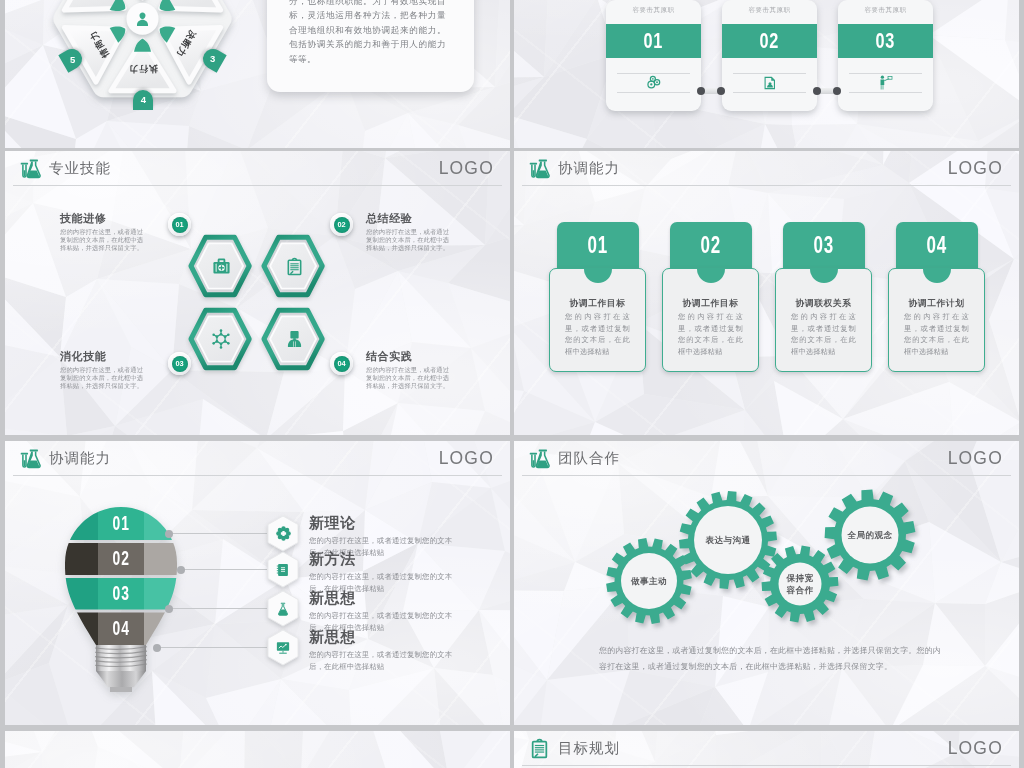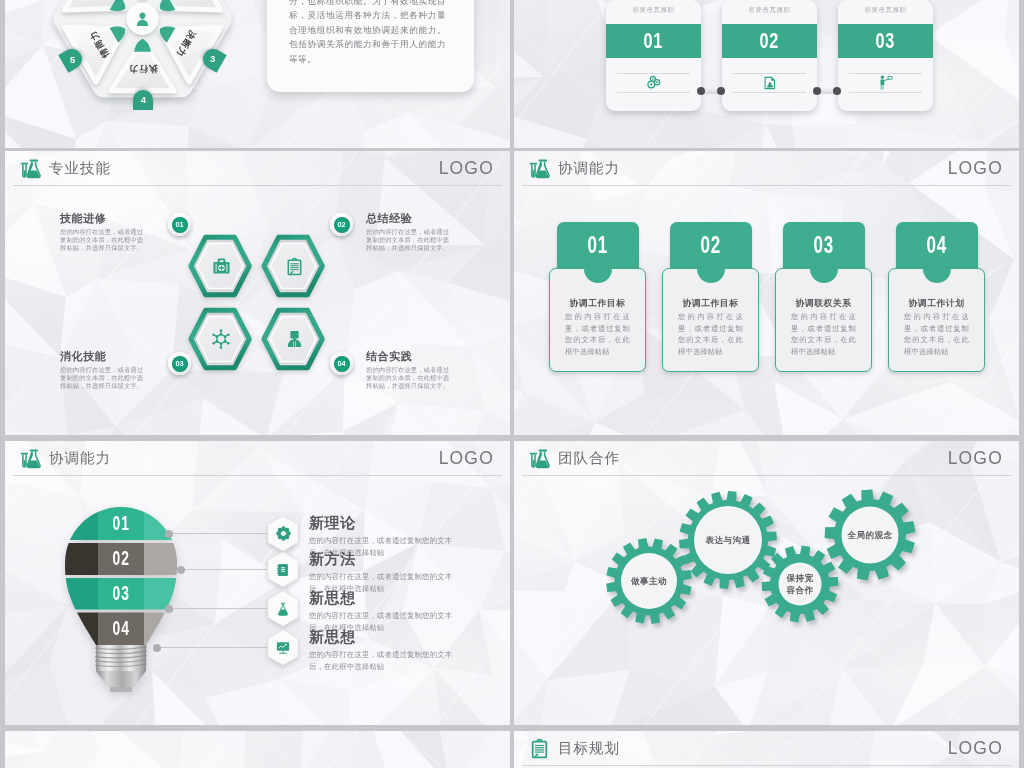--- a/index.html
+++ b/index.html
@@ -789,20 +789,21 @@
           <circle cx="286" cy="143" r="21.5" fill="#f3f4f5"></circle>
           <circle cx="356" cy="94" r="28.5" fill="#f3f4f5"></circle>
         </svg>
         <div class="glab" style="left:107px;top:112px;width:56px;height:56px"><span>做事主动</span></div>
         <div class="glab" style="left:180px;top:65px;width:68px;height:68px"><span>表达与沟通</span></div>
         <div class="glab" style="left:264.5px;top:121.5px;width:43px;height:43px"><span>保持宽
 容合作</span></div>
         <div class="glab" style="left:327.5px;top:65.5px;width:57px;height:57px"><span>全局的观念</span></div>
       </div>
     <div class="s6cap">
+      <div class="s6b">您的内容打在这里，或者通过复制您的文本后，在此框中选择粘贴，并选择只保留文字。您的内容打在这里，或者通过复制您的文本后，在此框中选择粘贴，并选择只保留文字。</div>
     </div>
   </div>
 
   <div class="slide s8" style="left:5px;top:731px;width:505px;height:284px">
     <div class="bg">
         <svg width="1060" height="640" viewBox="0 0 1060 640" style="position:absolute;left:-330px;top:-90px;transform:scale(1.0);transform-origin:0 0">
           <use href="#polytile"></use>
         </svg>
         <div class="bgwm"></div>
         <div class="bgsheen"></div>

